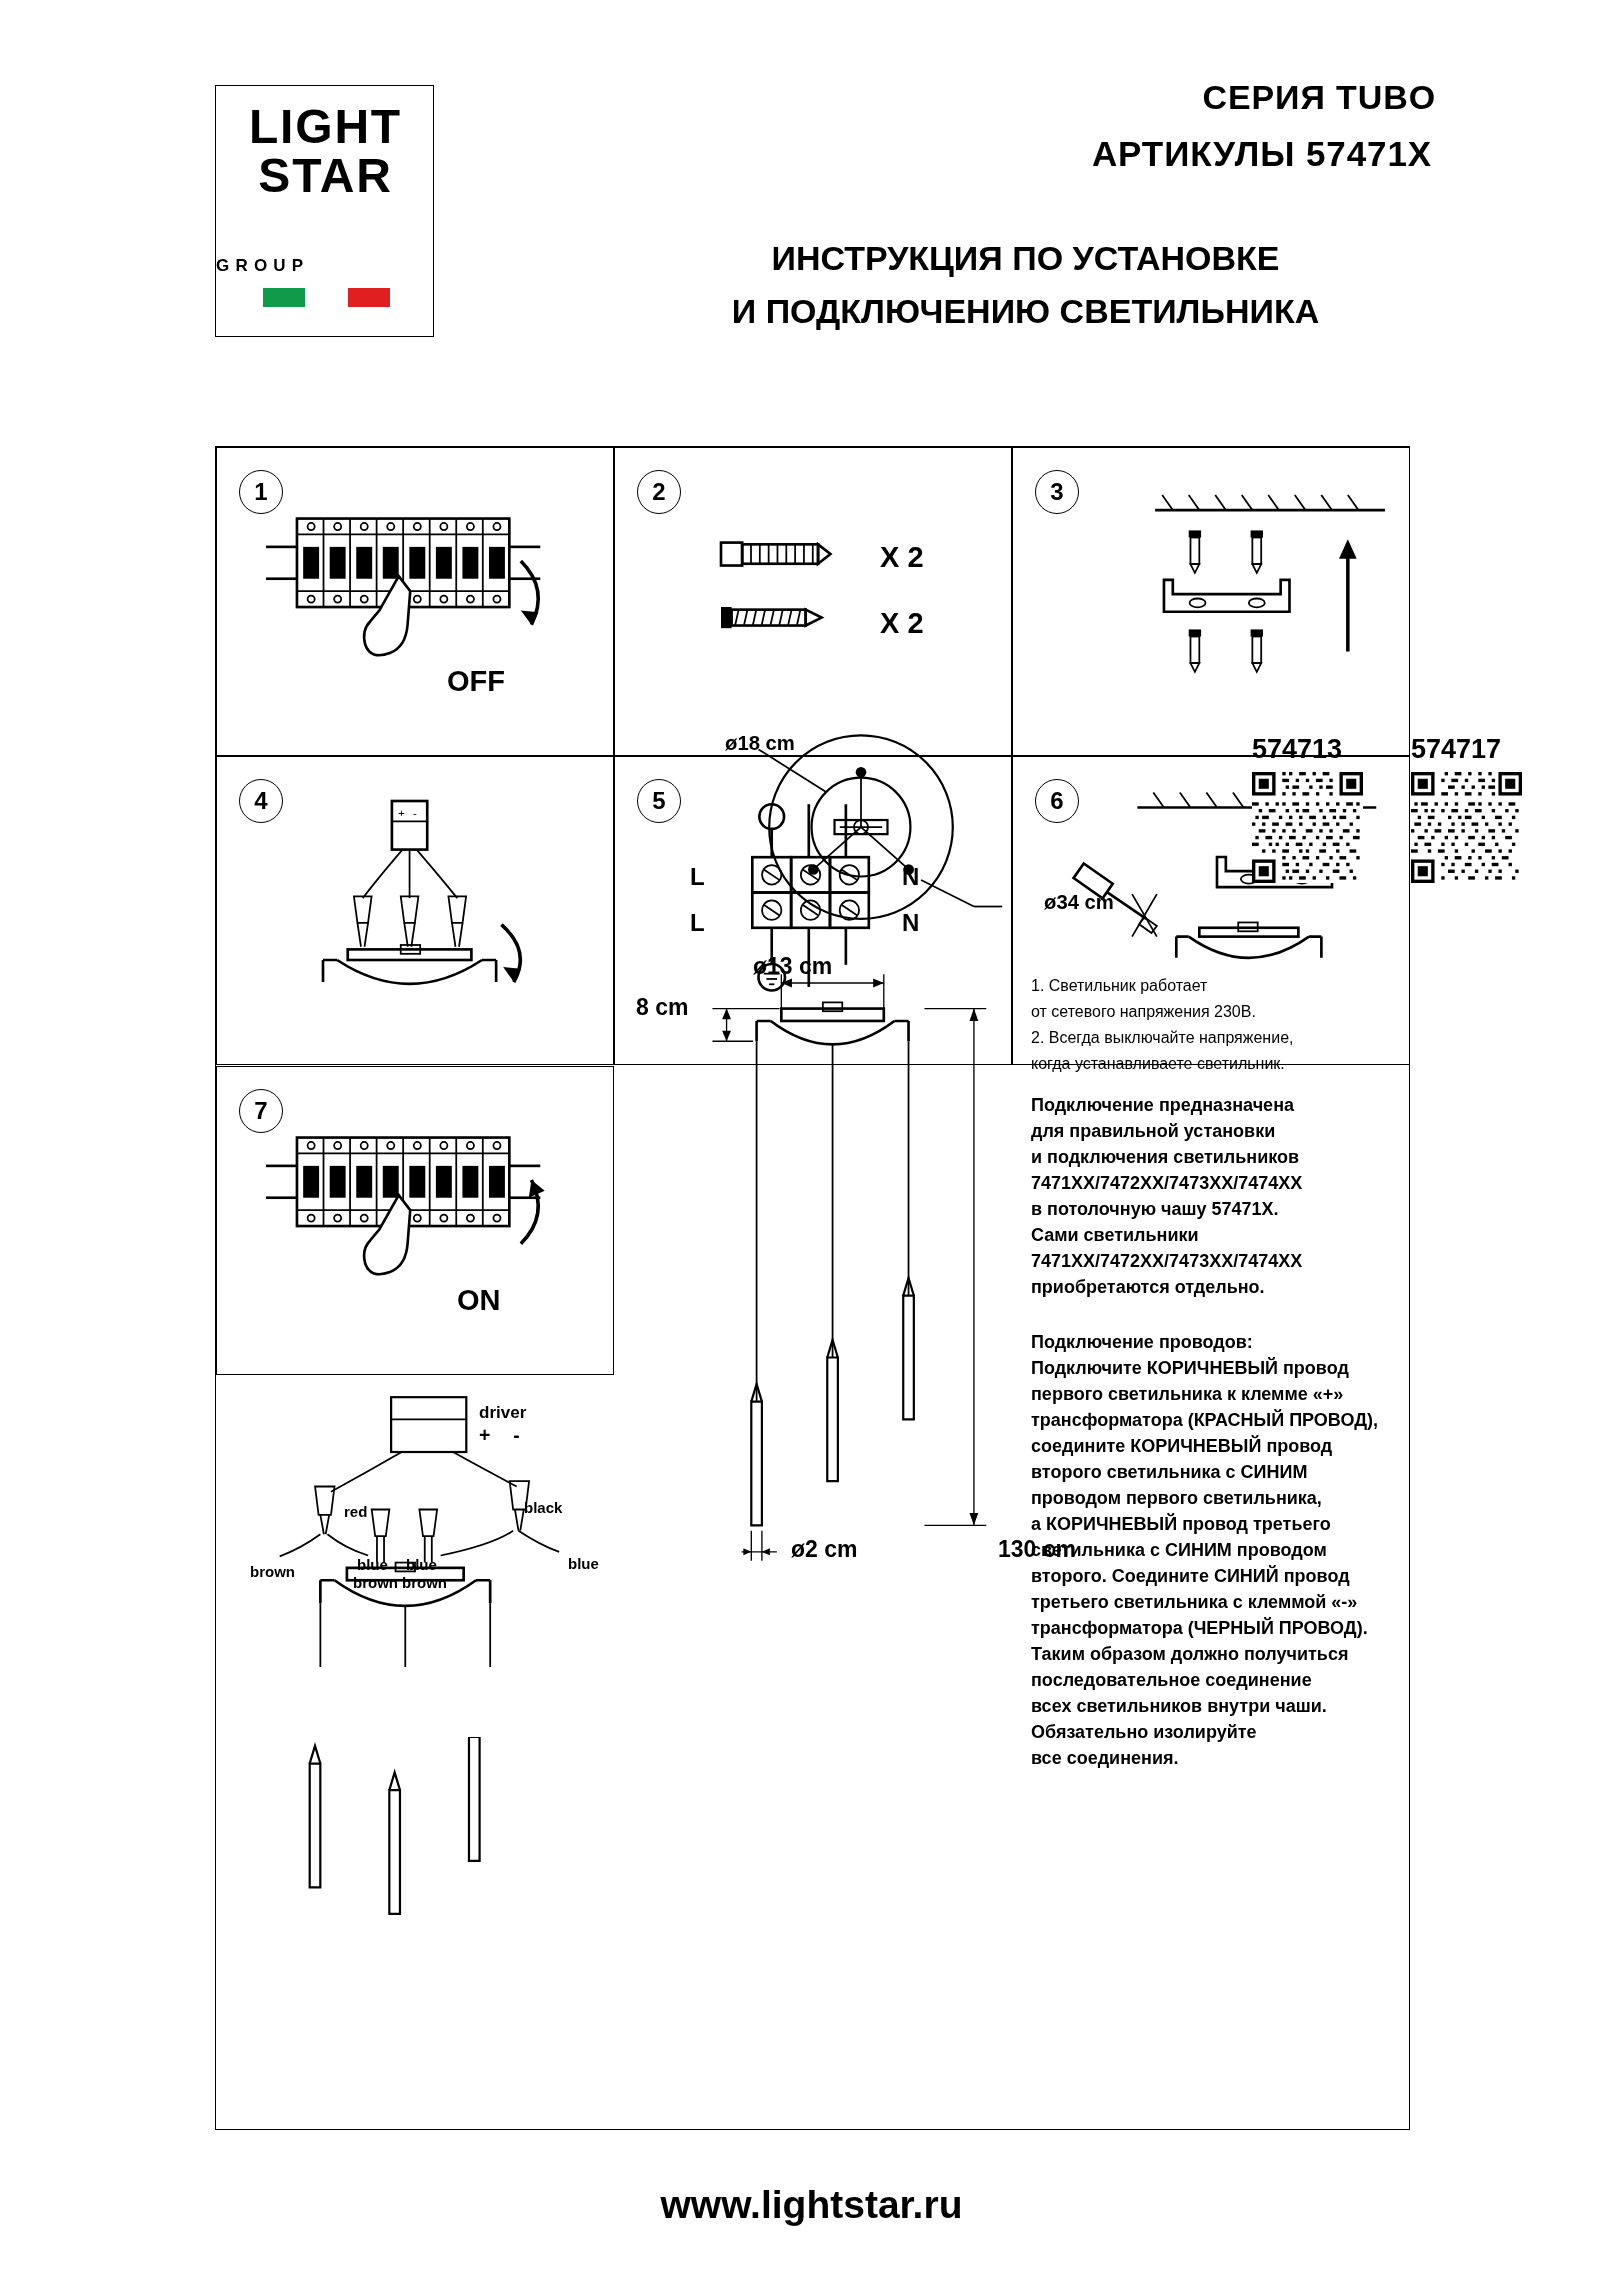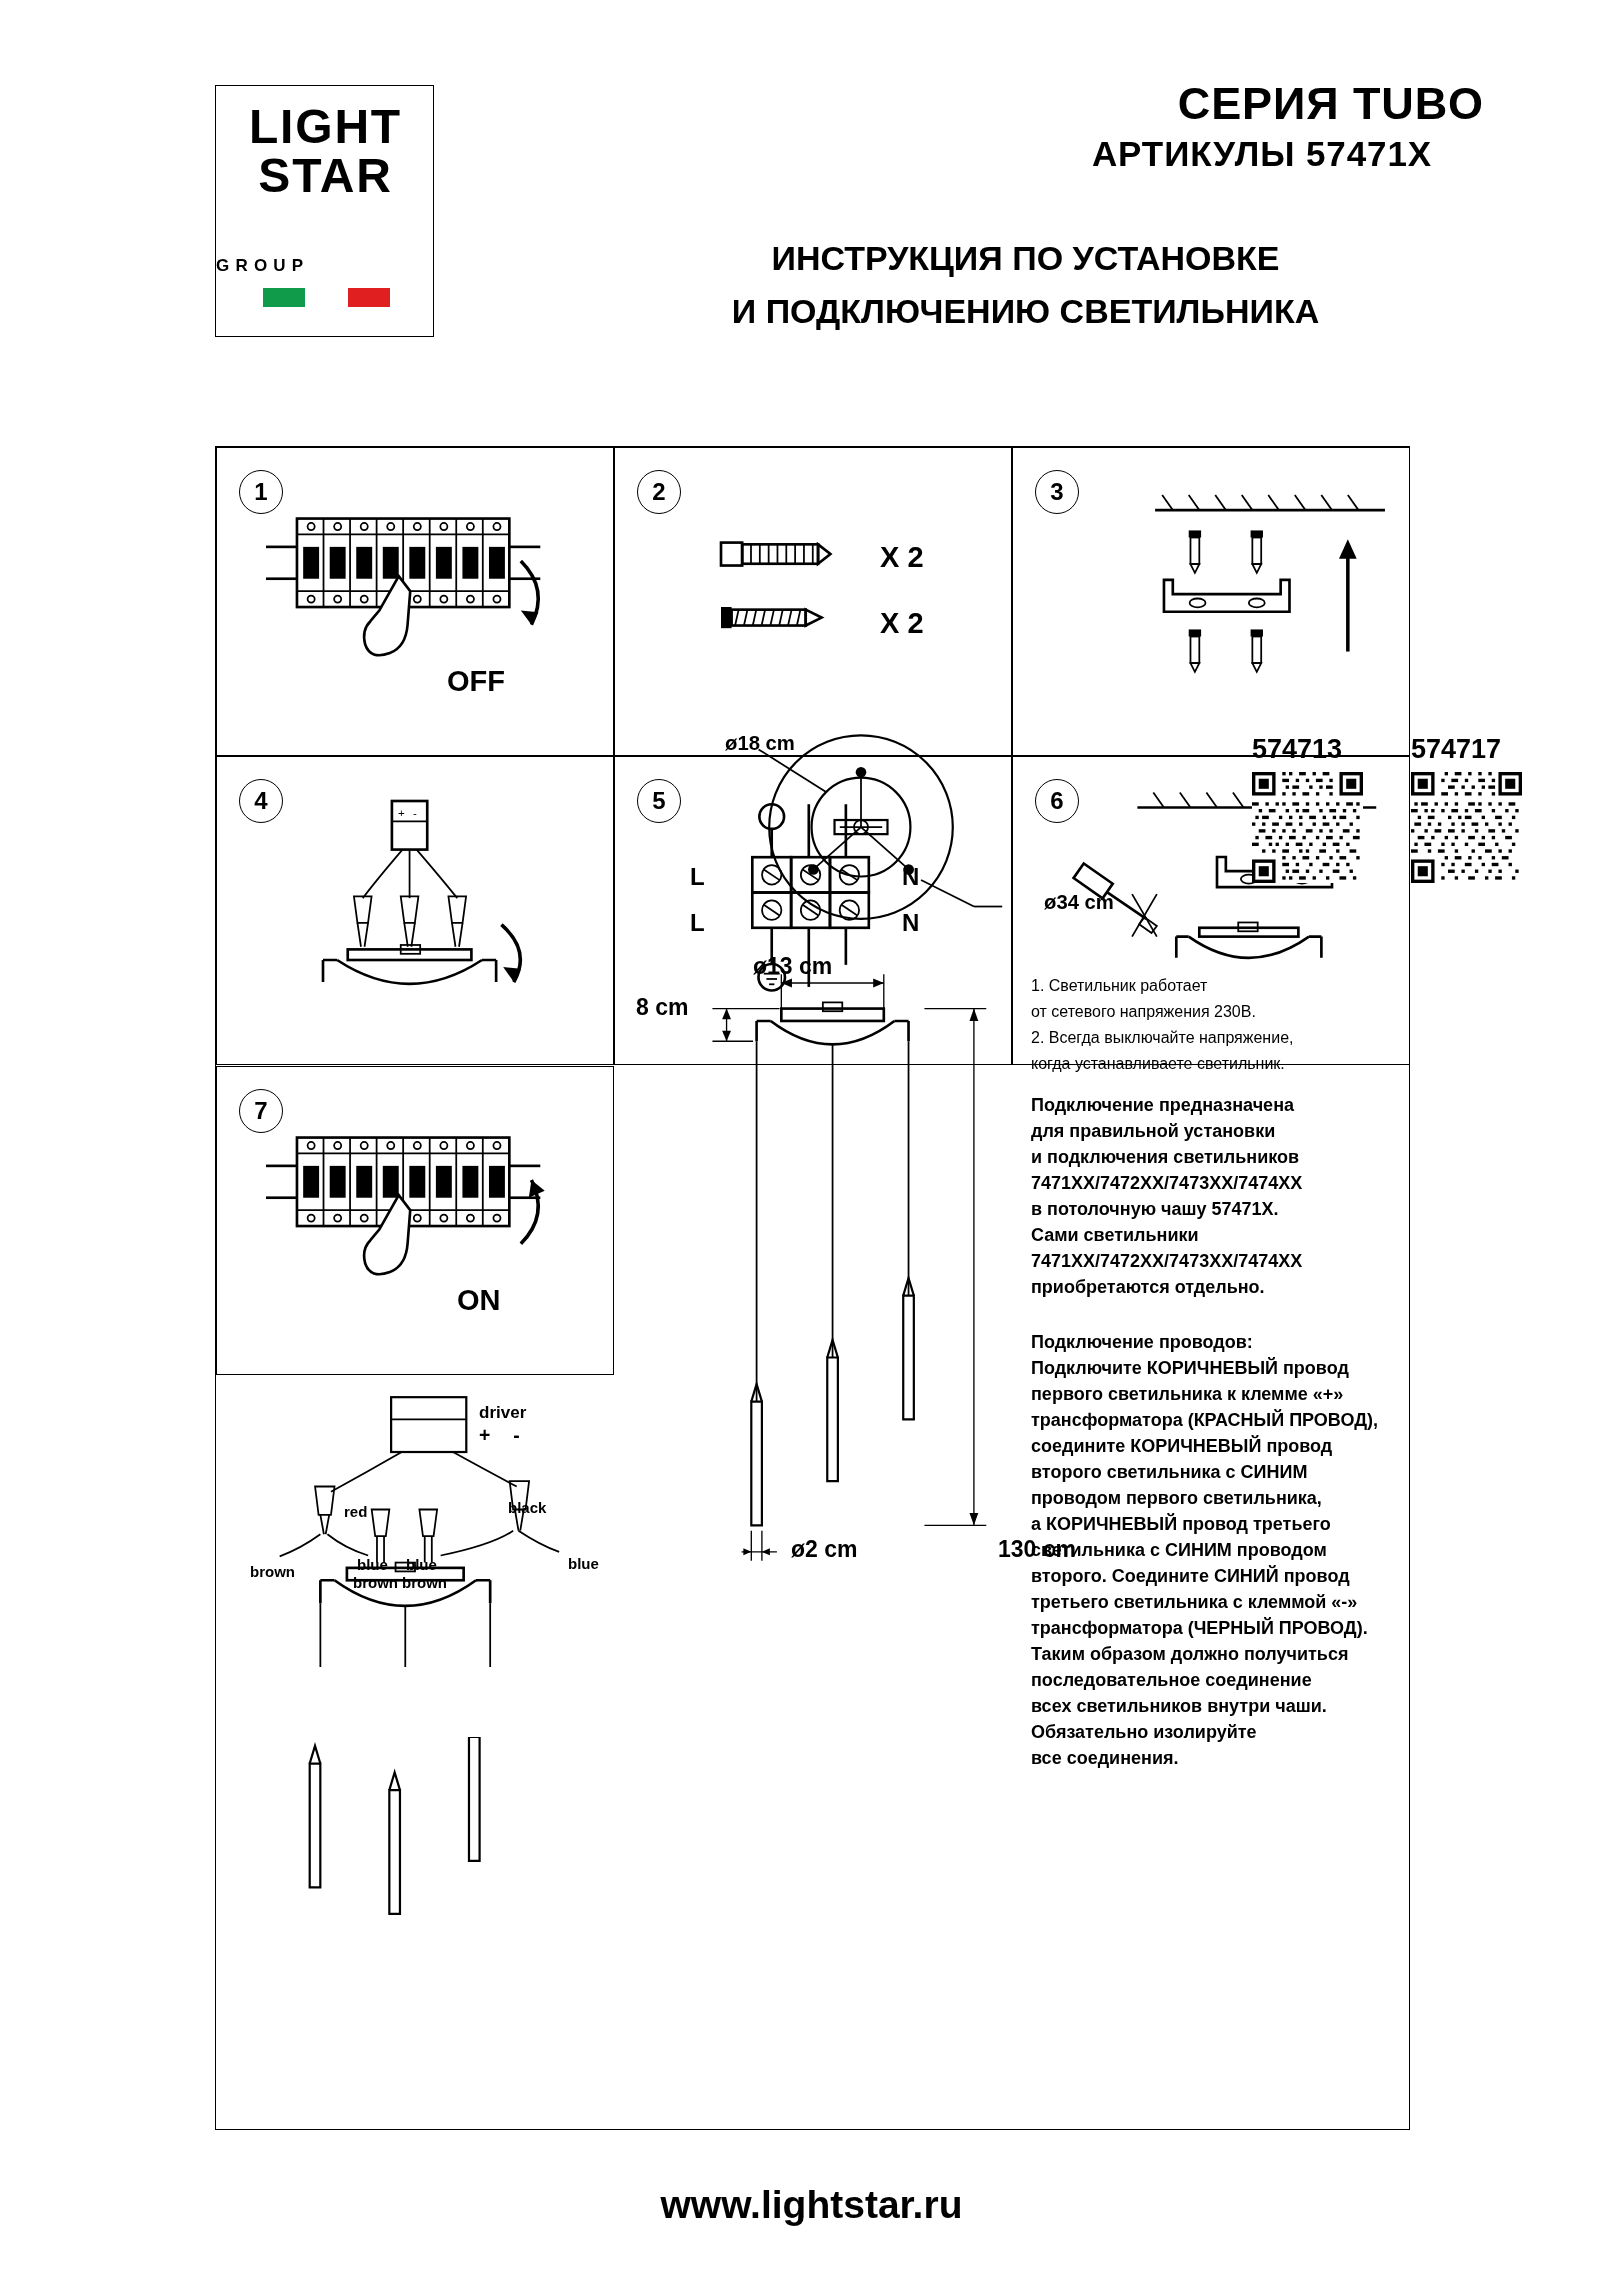--- a/index.html
+++ b/index.html
@@ -6,21 +6,21 @@
   body{width:1623px;height:2295px;font-family:"Liberation Sans",sans-serif;color:#000;position:relative;}
   .page{position:absolute;left:0;top:0;width:1623px;height:2295px;}
 
   
   .logo-box{position:absolute;left:215px;top:85px;width:219px;height:252px;border:1.8px solid #000;box-sizing:border-box;}
   .logo-text{position:absolute;left:0;top:16px;width:219px;text-align:center;font-weight:bold;font-size:48px;line-height:49px;letter-spacing:1.8px;}
   .logo-group{position:absolute;left:0;top:170px;width:219px;text-align:left;font-size:17px;letter-spacing:6.2px;font-weight:bold;}
   .flag{position:absolute;left:47px;top:202px;width:127px;height:19.4px;display:flex;}
   .flag i{flex:1;display:block;height:100%;}
 
-  .hdr-series{position:absolute;left:1060px;top:78px;width:424px;text-align:right;font-weight:bold;font-size:45px;letter-spacing:0.9px;}
+  .hdr-series{position:absolute;left:1012px;top:78px;width:424px;text-align:right;font-weight:bold;font-size:34px;letter-spacing:0.9px;}
   .hdr-art{position:absolute;left:937px;top:134px;width:495px;text-align:right;font-weight:bold;font-size:35px;letter-spacing:0.9px;}
   .hdr-t1{position:absolute;left:619px;top:239px;width:813px;text-align:center;font-weight:bold;font-size:34px;}
   .hdr-t2{position:absolute;left:619px;top:292px;width:813px;text-align:center;font-weight:bold;font-size:34px;}
 
   
   .frame{position:absolute;left:215px;top:446px;width:1195px;height:1684px;border:1.8px solid #000;box-sizing:border-box;}
 
   .cell{position:absolute;border:1.8px solid #000;box-sizing:border-box;}
   .num{position:absolute;width:44px;height:44px;border:1.8px solid #000;border-radius:50%;box-sizing:border-box;
        font-size:24px;font-weight:bold;display:flex;align-items:center;justify-content:center;background:#fff;}
@@ -731,21 +731,21 @@
       <rect x="203" y="212" width="22" height="10" fill="none" stroke="#000" stroke-width="2"></rect>
 
       <line x1="118" y1="258" x2="118" y2="430" stroke="#000" stroke-width="2"></line>
       <line x1="214" y1="262" x2="214" y2="400" stroke="#000" stroke-width="2"></line>
       <line x1="310" y1="258" x2="310" y2="360" stroke="#000" stroke-width="2"></line>
     </svg>
 
     <div style="position:absolute;left:263px;top:948px;font-size:17px;font-weight:bold;margin-top:8px;">driver</div>
     <div style="position:absolute;left:263px;top:977px;font-size:19.4px;font-weight:bold;letter-spacing:8.8px;">+ -</div>
     <div class="wirelbl" style="left:128px;top:1056px;">red</div>
-    <div class="wirelbl" style="left:292px;top:1052px;">black</div>
+    <div class="wirelbl" style="left:308px;top:1052px;">black</div>
     <div class="wirelbl" style="left:34px;top:1116px;">brown</div>
     <div class="wirelbl" style="left:352px;top:1108px;">blue</div>
     <div class="wirelbl" style="left:141px;top:1109px;">blue</div>
     <div class="wirelbl" style="left:137px;top:1127px;">brown</div>
     <div class="wirelbl" style="left:190px;top:1109px;">blue</div>
     <div class="wirelbl" style="left:186px;top:1127px;">brown</div>
 
     <svg width="292" height="292" style="position:absolute;left:53px;top:1290px;" viewBox="0 0 330 330">
 
       <path d="M52 0 l0 -0" stroke="#000"></path>

